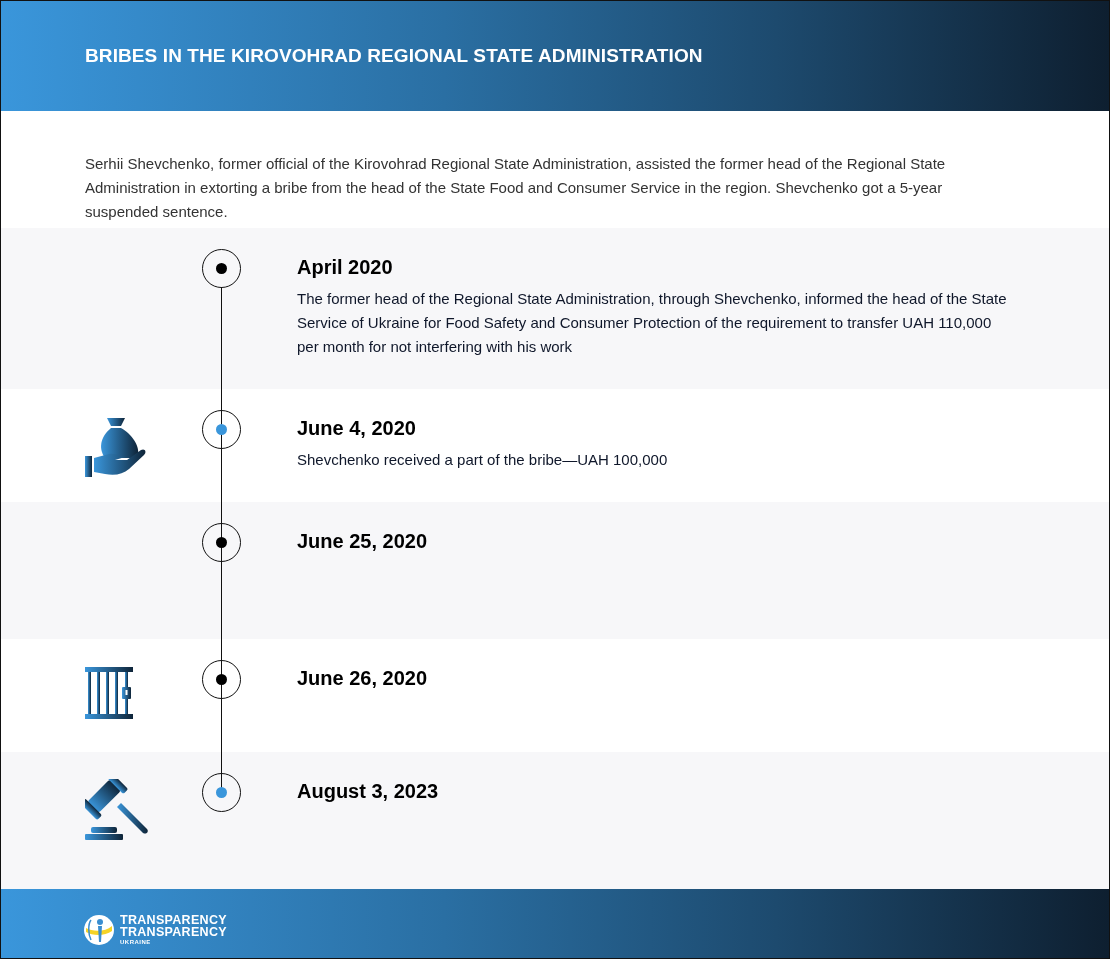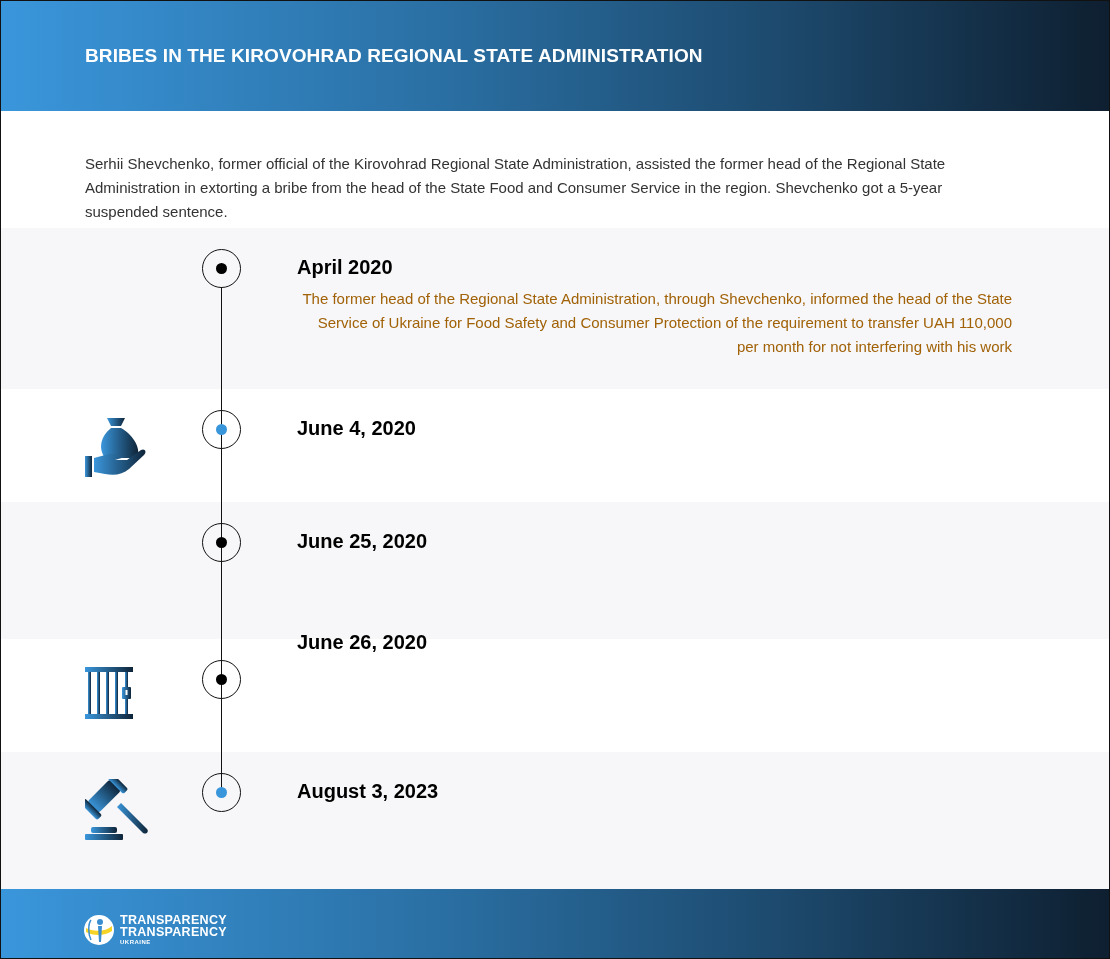--- a/index.html
+++ b/index.html
@@ -9,21 +9,21 @@
     background:linear-gradient(90deg,#3a96db 0%,#2a6fa3 40%,#1d4a6e 70%,#0e1f30 100%); }
   .header h1 { position:absolute; left:84px; top:44px; margin:0; color:#fff; font-size:19px; font-weight:bold; letter-spacing:0.1px; }
   .intro { position:absolute; left:84px; top:151px; width:920px; font-size:15px; line-height:24px; color:#333; }
   .row { position:absolute; left:0; width:1108px; }
   .row.grey { background:#f7f7f9; }
   .row.white { background:#fff; }
   .tl-line { position:absolute; left:220px; top:286px; width:1px; height:505px; background:#111; }
   .node { position:absolute; left:201px; width:37px; height:37px; border:1px solid #111; border-radius:50%; background:transparent; }
   .node .dot { position:absolute; left:13px; top:13px; width:11px; height:11px; border-radius:50%; }
   .ev-date { position:absolute; left:296px; font-size:20px; font-weight:bold; color:#000; }
-  .ev-text { position:absolute; left:296px; width:715px; font-size:15px; line-height:24px; color:#a16207;text-align:right; }
+  .ev-text { position:absolute; left:296px; width:715px; font-size:15px; line-height:24px; color:#0f172a; }
   .icon { position:absolute; left:84px; }
   .footer { position:absolute; left:0; top:888px; width:1108px; height:69px;
     background:linear-gradient(90deg,#3a96db 0%,#2a6fa3 40%,#1d4a6e 70%,#0e1f30 100%); }
   .logo { position:absolute; left:82px; top:913px; display:flex; }
   .logo-text { margin-left:5px; color:#fff; font-weight:bold; line-height:12px; }
   .logo-text .l1, .logo-text .l2 { font-size:12.5px; letter-spacing:0.3px; display:block; }
   .logo-text .l3 { font-size:6px; display:block; letter-spacing:0.5px; line-height:8px; }
 </style>
 </head>
 <body>
@@ -65,24 +65,25 @@
       <div class="dot" style="background: rgb(0, 0, 0);"></div>
     </div>
   <div class="node" style="top:772px;">
       <div class="dot" style="background: rgb(58, 150, 219);"></div>
     </div>
 
   <div class="ev-date" style="top:255px;">April 2020</div>
   <div class="ev-text" style="top:286px;">The former head of the Regional State Administration, through Shevchenko, informed the head of the State Service of Ukraine for Food Safety and Consumer Protection of the requirement to transfer UAH 110,000 per month for not interfering with his work</div>
 
   <div class="ev-date" style="top:416px;">June 4, 2020</div>
+  <div class="ev-text" style="top:447px;">Shevchenko received a part of the bribe—UAH 100,000</div>
 
   <div class="ev-date" style="top:529px;">June 25, 2020</div>
 
-  <div class="ev-date" style="top:630px;text-align:center;">June 26, 2020</div>
+  <div class="ev-date" style="top:666px;text-align:center;">June 26, 2020</div>
 
   <div class="ev-date" style="top:779px;">August 3, 2023</div>
 
   <svg class="icon" style="top:415px;" width="62" height="62" viewBox="0 0 62 62">
     <path d="M22 2 L40 2 L36 10 L26 10 Z" fill="url(#ig)"></path>
     <path d="M26 12 L36 12 C50 20 56 34 52 42 L20 42 C14 34 14 22 26 12 Z" fill="url(#ig)"></path>
     <rect x="0" y="40" width="7" height="21" fill="url(#ig)"></rect>
     <path d="M9 42 L24 38 C30 37 36 40 40 41 L30 44 L42 44 L56 34 C60 32 62 36 59 39 L44 53 C38 58 30 60 20 58 L9 56 Z" fill="url(#ig)"></path>
   </svg>
 

